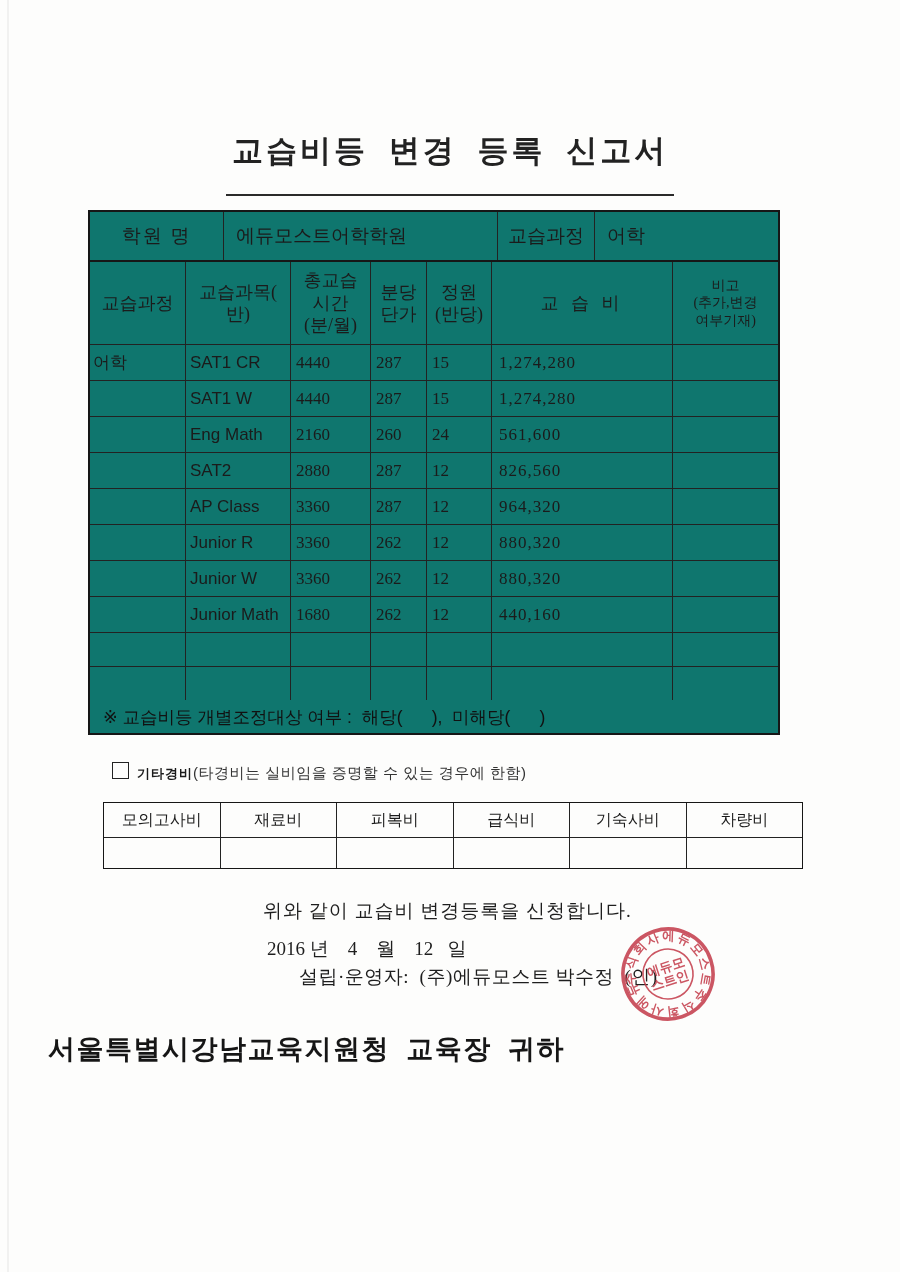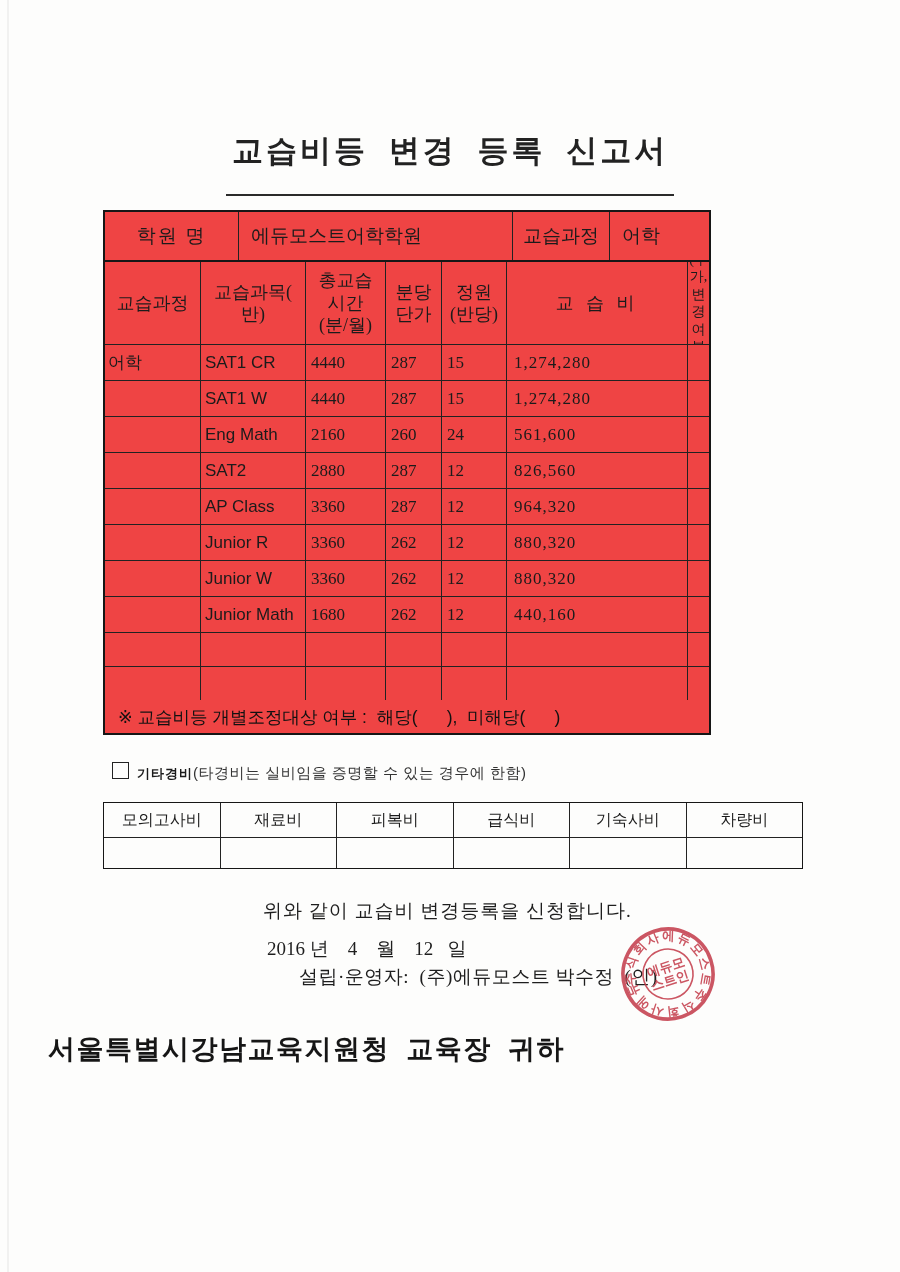--- a/index.html
+++ b/index.html
@@ -22,24 +22,24 @@
     display:inline-block;
     font-size:31px;font-weight:bold;
     letter-spacing:3px;word-spacing:10px;
     border-bottom:2px solid #2a2a2a;
     padding:0 6px 22px 6px;
     color:#222;
   }
 
   
   .main-table{
-    position:absolute;left:103px;top:210px;width:608px;
+    position:absolute;left:88px;top:210px;width:692px;
     border:2px solid #161616;
     box-sizing:border-box;
-    background:#ef4444;
+    background:#0f766e;
   }
   .row{display:flex;border-bottom:1px solid #222;}
   .row:last-child{border-bottom:none;}
   .c{
     box-sizing:border-box;
     border-right:1px solid #222;
     display:flex;align-items:center;
     overflow:hidden;
     font-size:17px;
   }

